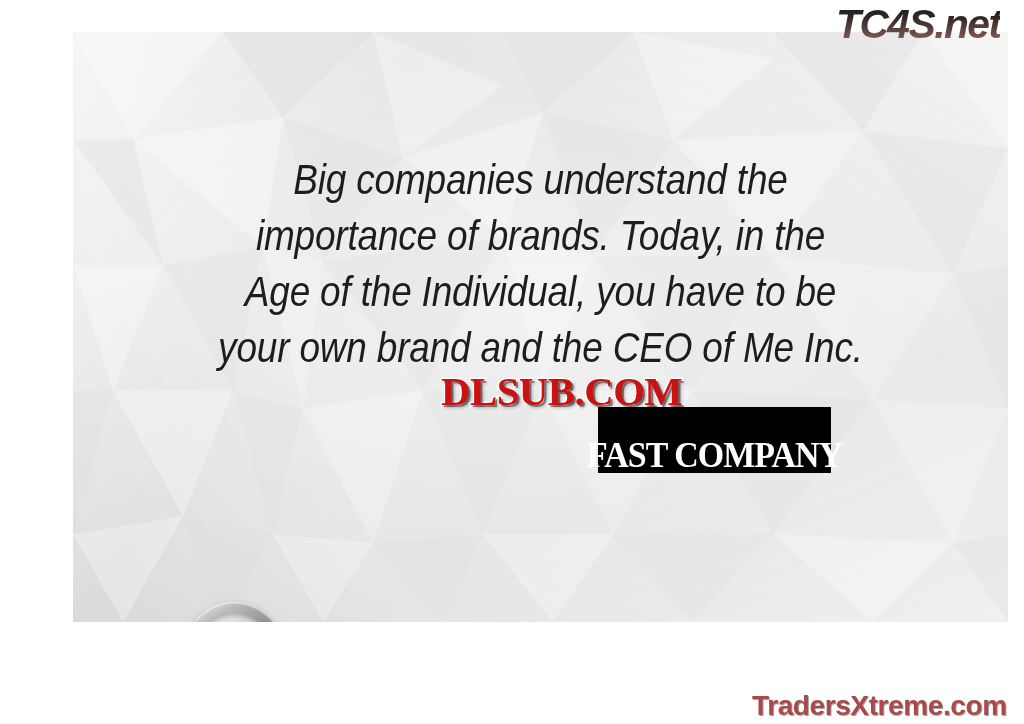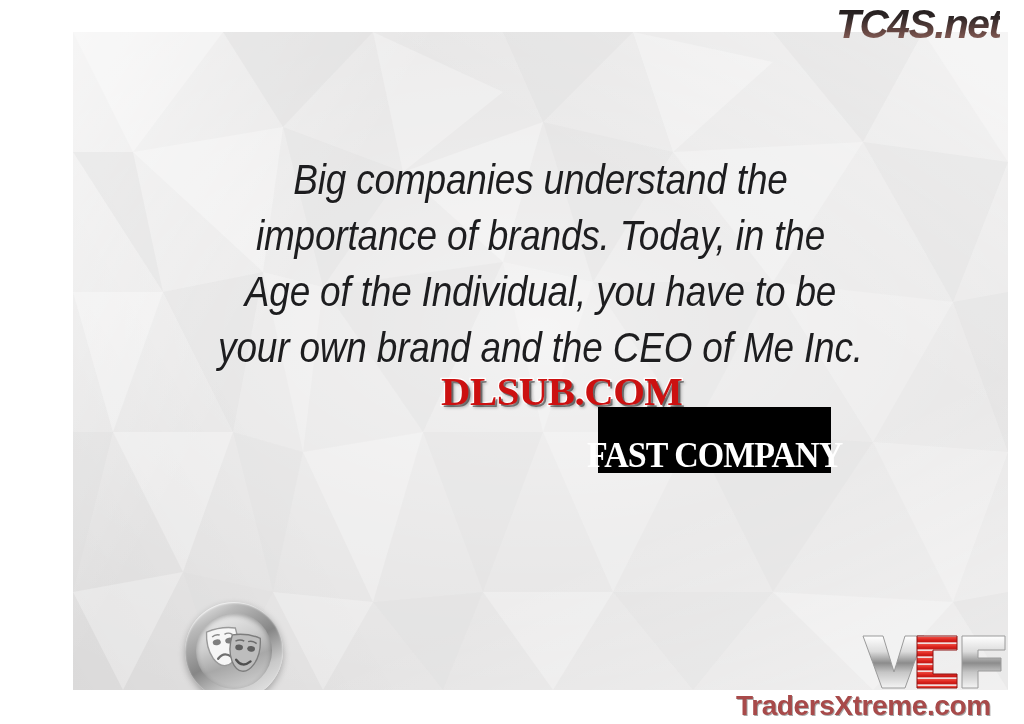--- a/index.html
+++ b/index.html
@@ -14,21 +14,21 @@
     overflow: hidden;
     font-family: "Liberation Sans", sans-serif;
   }
 
   
   #slide-canvas {
     position: absolute;
     left: 73px;
     top: 32px;
     width: 935px;
-    height: 658px;
+    height: 590px;
     background: #e3e2e2;
     overflow: hidden;
   }
   
   .poly-layer {
     position: absolute;
     inset: 0;
     pointer-events: none;
   }
   .poly-a {
@@ -160,21 +160,21 @@
     -webkit-background-clip: text;
     background-clip: text;
     color: transparent;
     text-shadow: none;
     white-space: nowrap;
   }
 
   
   #tradersxtreme-watermark {
     position: absolute;
-    left: 736px;
+    left: 752px;
     top: 690px;
     font-family: "Liberation Sans", sans-serif;
     font-weight: bold;
     font-size: 28px;
     line-height: 32px;
     letter-spacing: -0.4px;
     color: #a84a4a;
     -webkit-text-stroke: 2.2px #ffffff;
     paint-order: stroke fill;
     text-shadow: 1px 1px 0 rgba(0,0,0,0.35);

